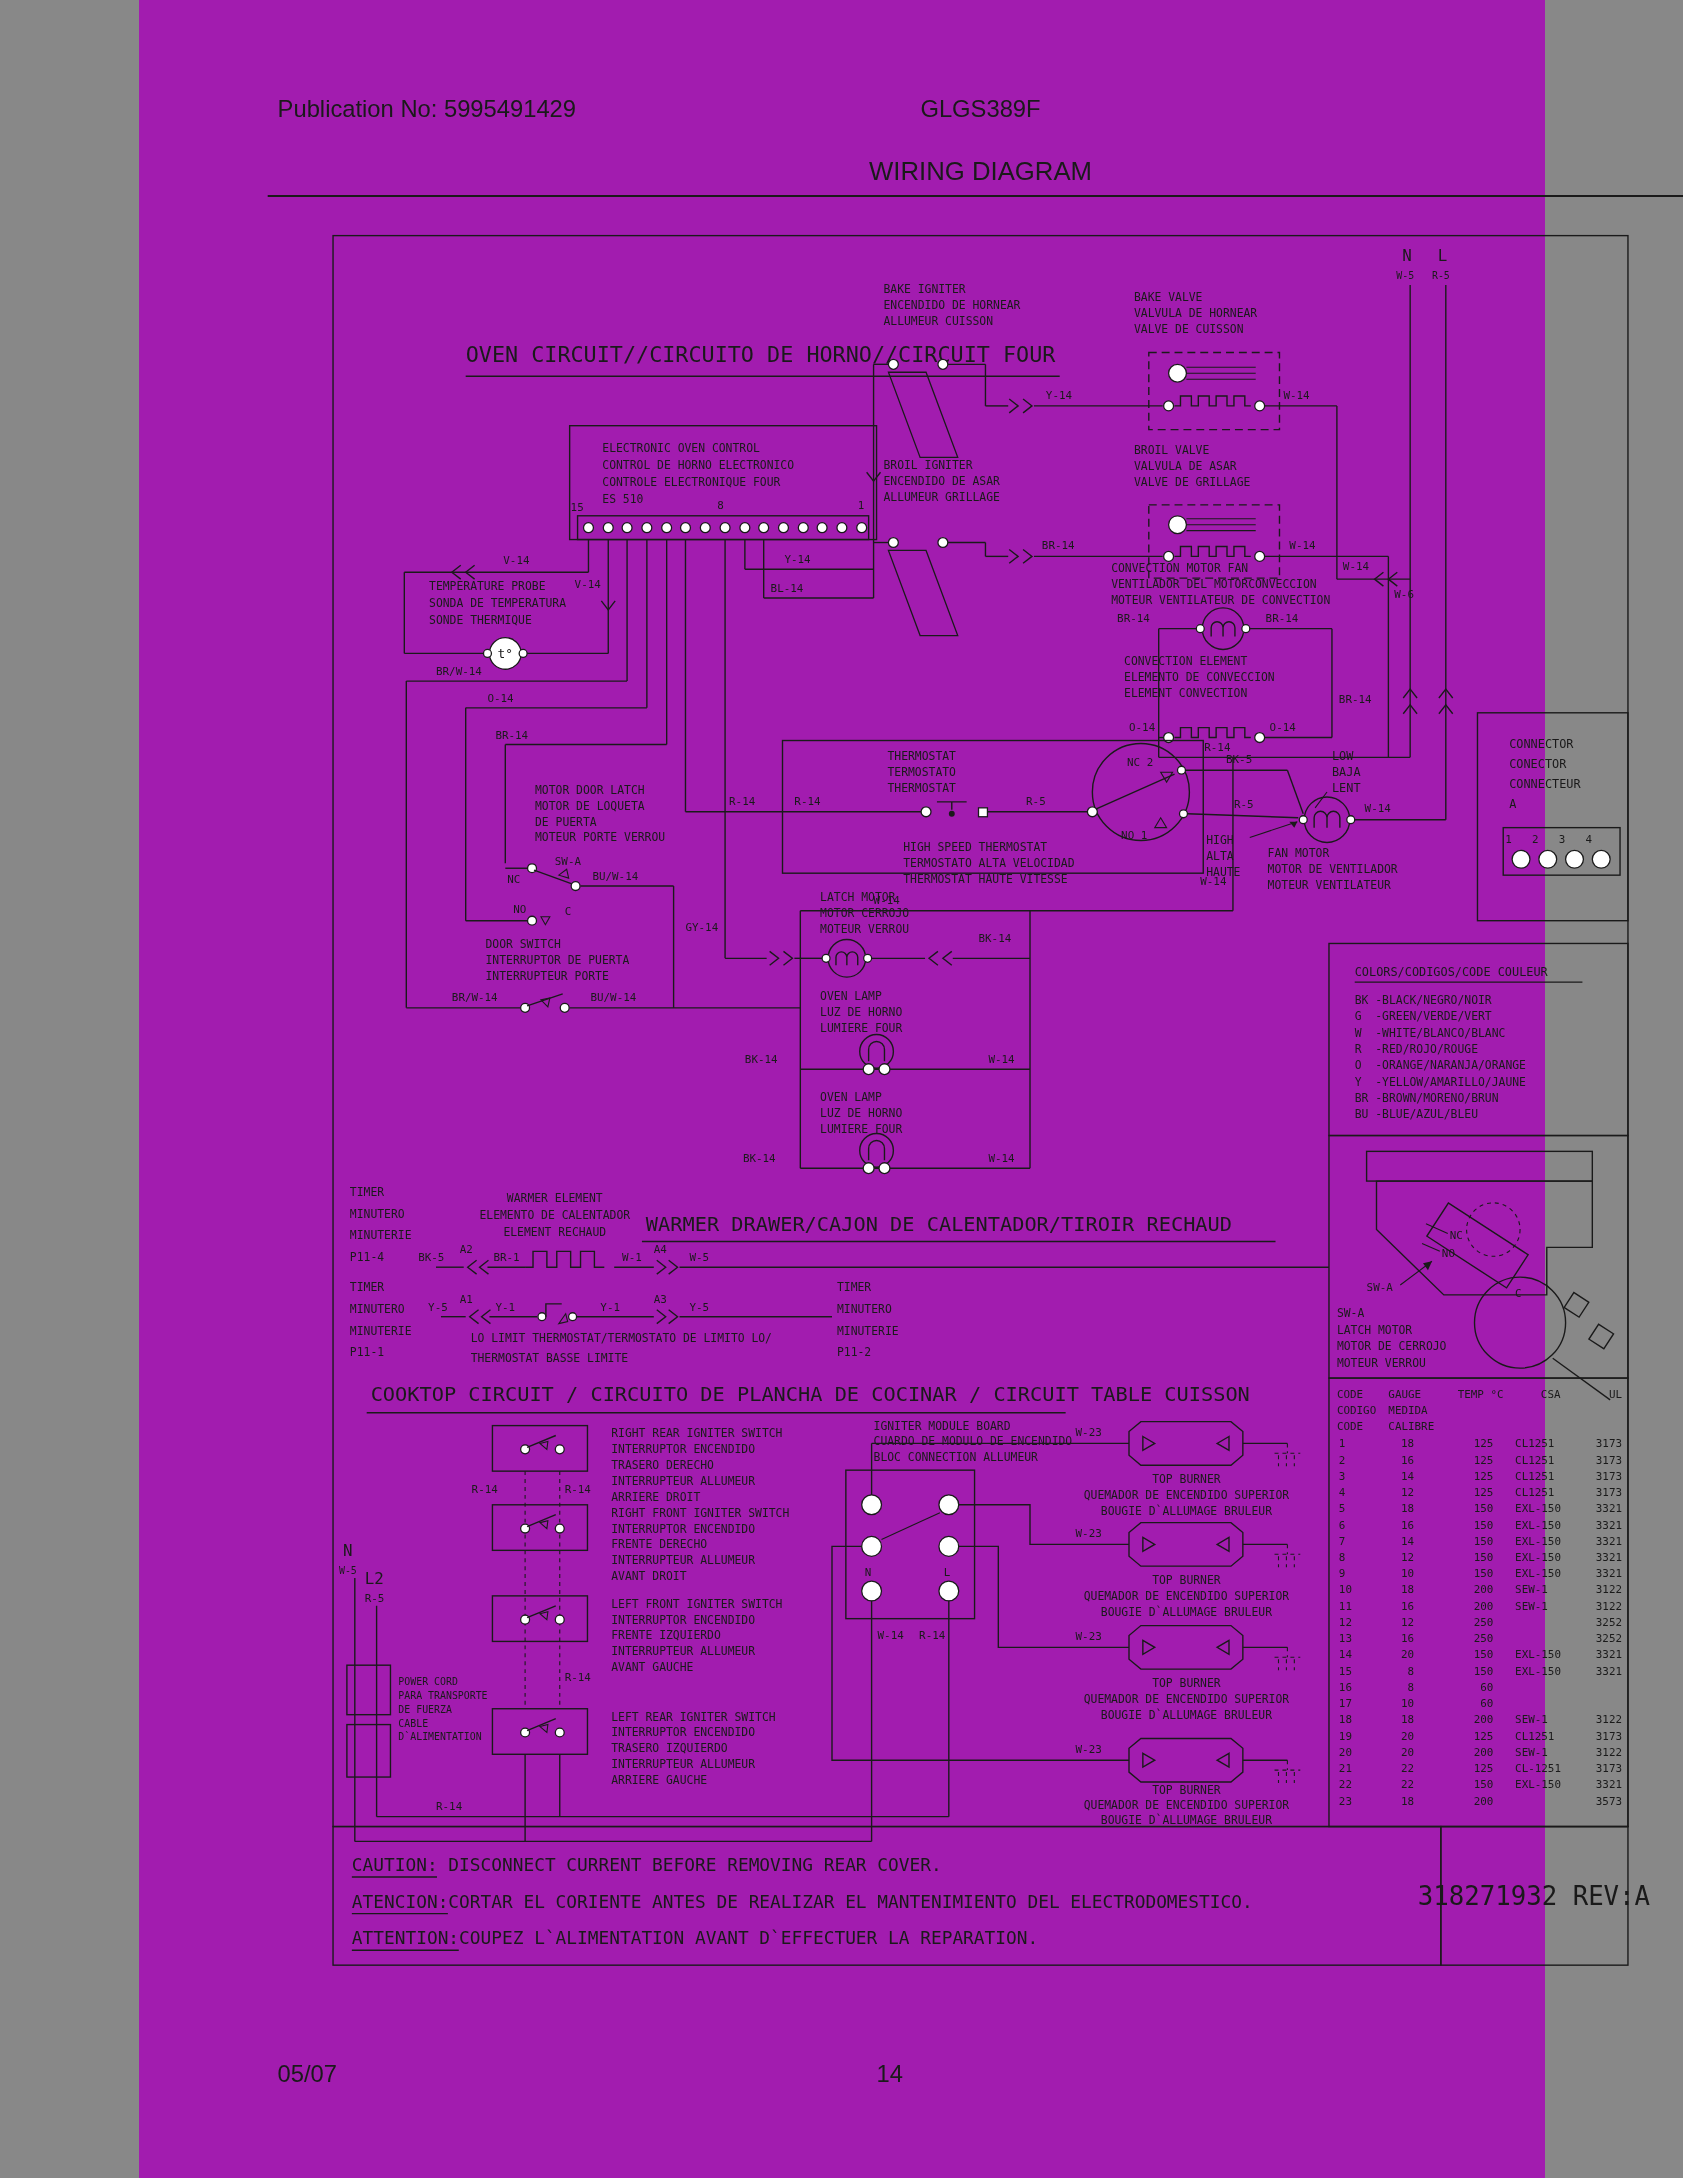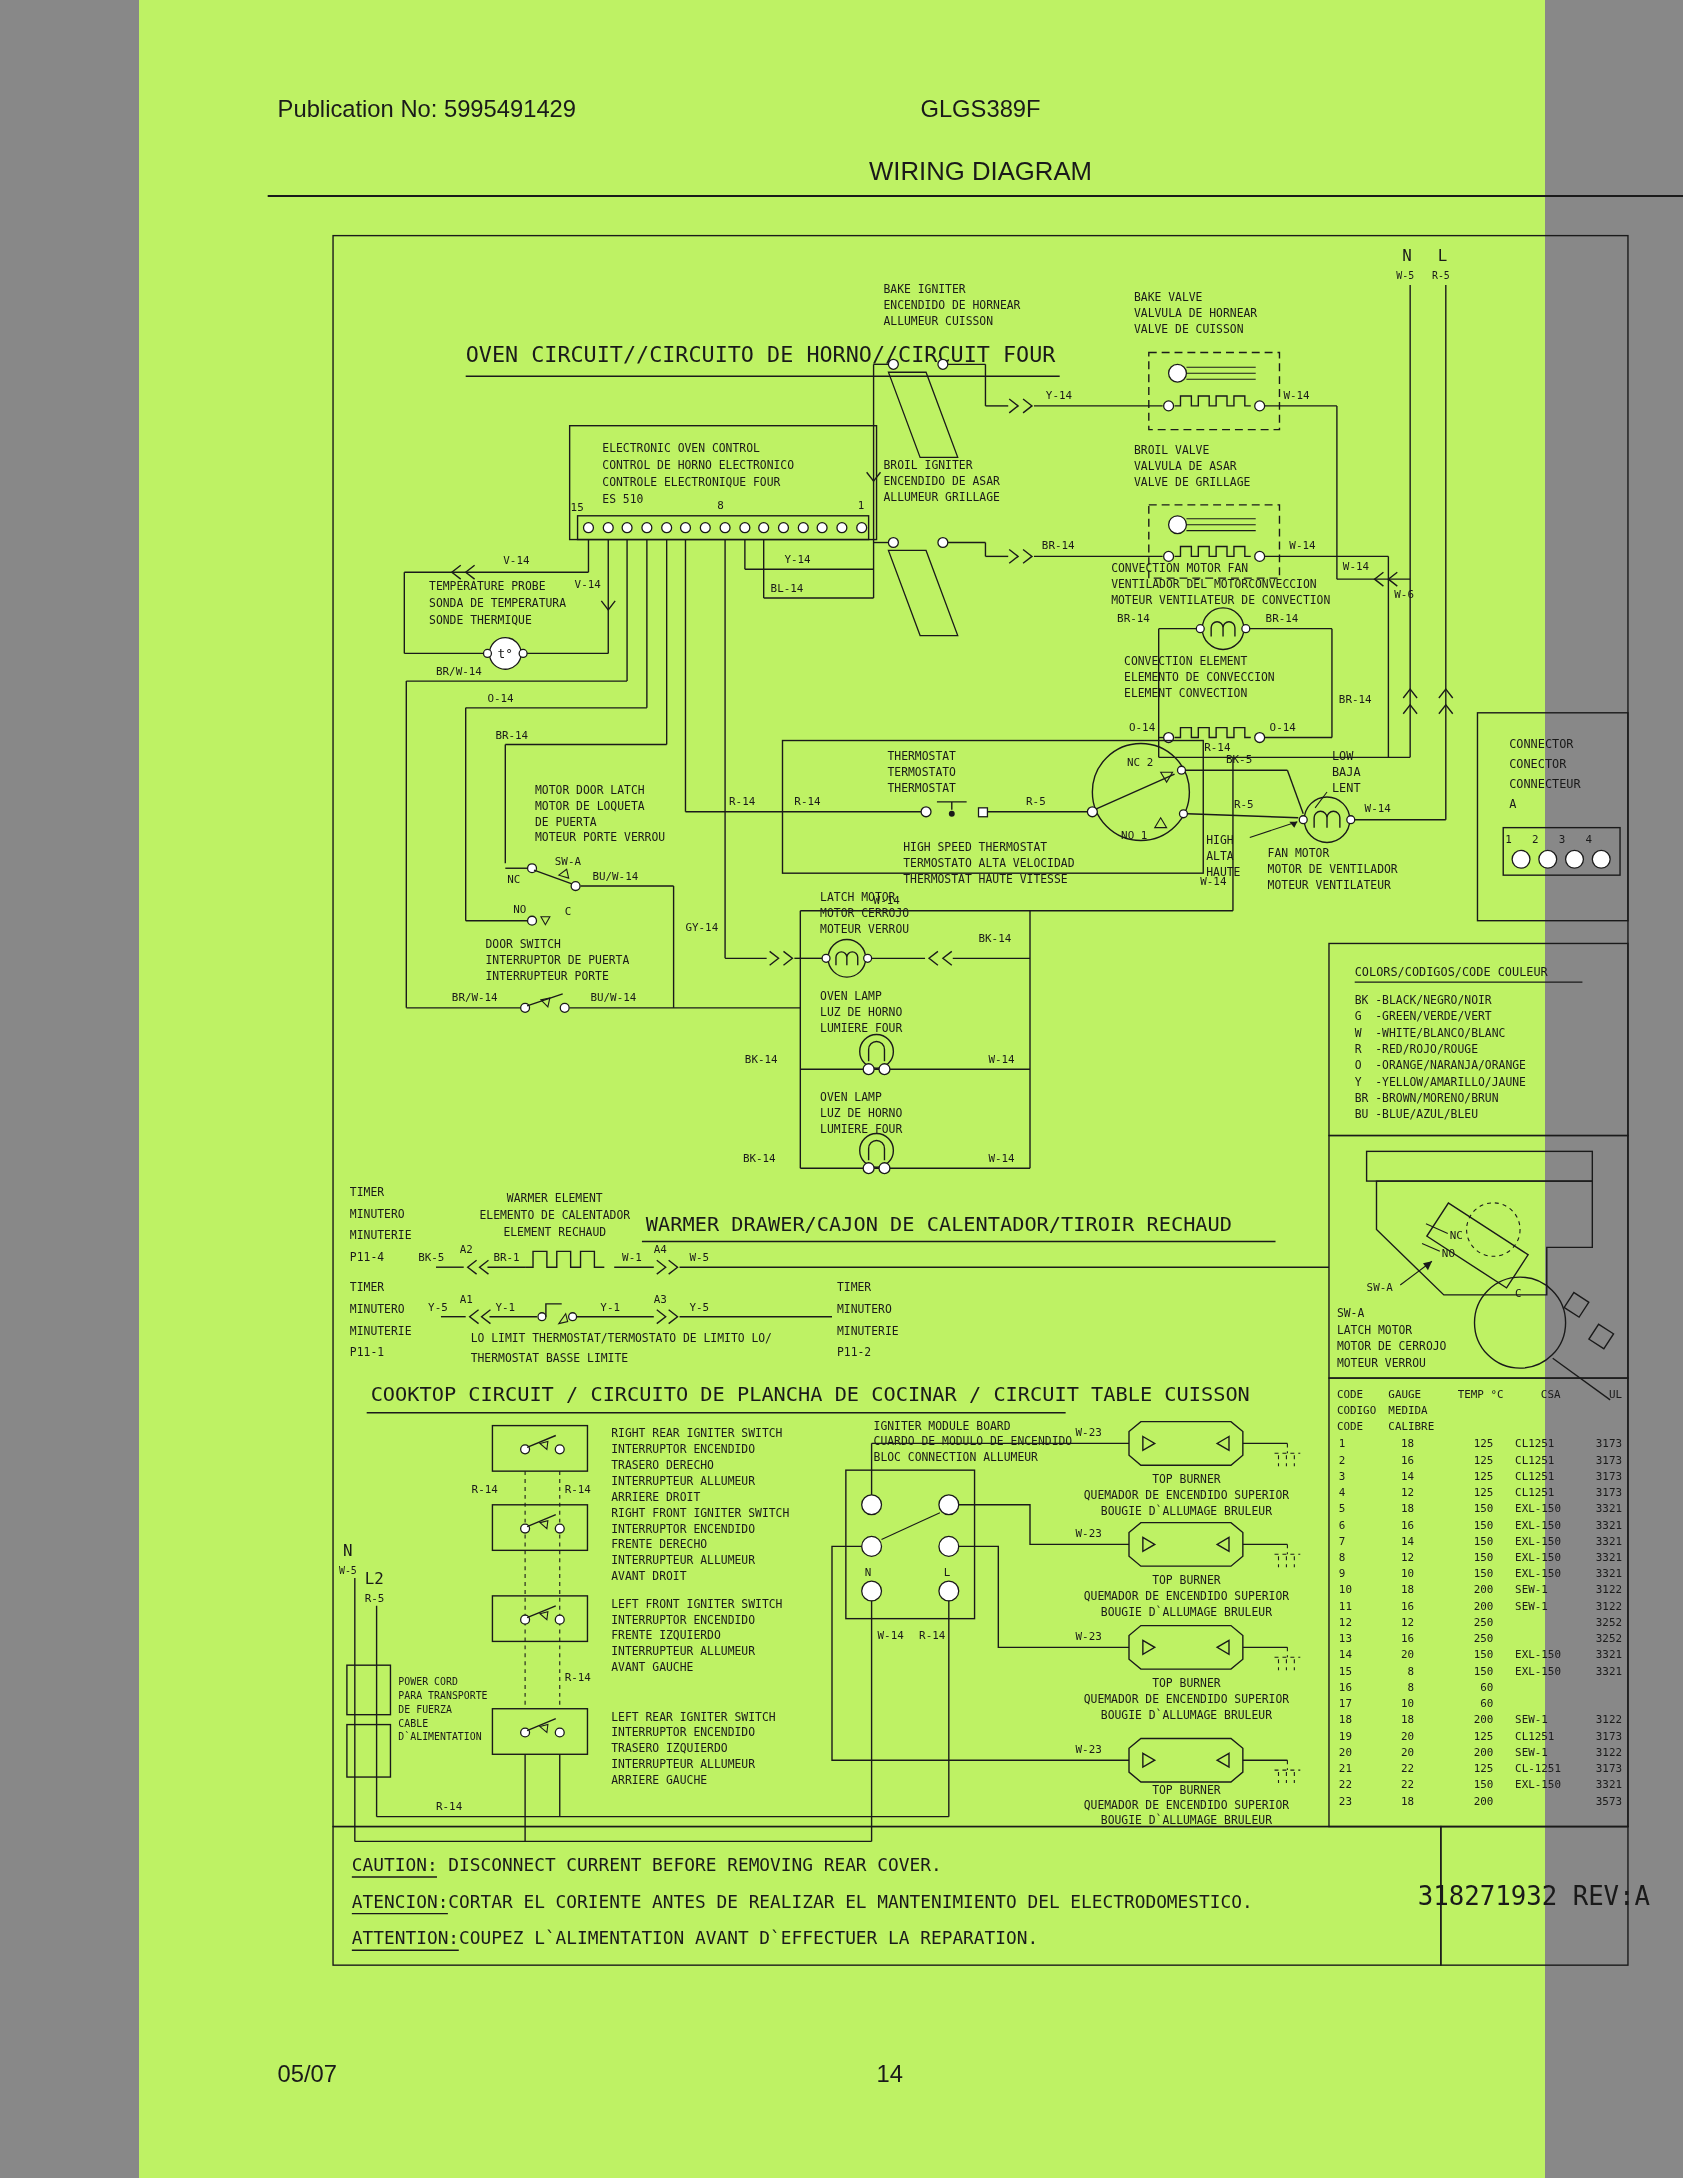--- a/index.html
+++ b/index.html
@@ -1,16 +1,16 @@
 <!DOCTYPE html>
 <html><head>
 <meta charset="utf-8">
 <style>
   html,body{margin:0;padding:0;background:#888;}
-  #page{position:relative;width:1406px;height:2178px;background:#bef264;margin:0 auto;
+  #page{position:relative;width:1406px;height:2178px;background:#a21caf;margin:0 auto;
         font-family:"Liberation Sans", sans-serif;}
   svg{position:absolute;left:0;top:0;}
   .hdr{font-family:"Liberation Sans",sans-serif;font-size:24px;fill:#1a1a1a;}
   .hdr2{font-family:"Liberation Sans",sans-serif;font-size:26px;fill:#1a1a1a;}
   .t,.t10,.t11,.t12,.t13,.t16,.t18,.t20,.t22,.t26{font-family:"DejaVu Sans Mono",monospace;fill:#1a1a1a;}
   .t{font-size:11.5px;}
   .t10{font-size:10px;}
   .t11{font-size:11px;}
   .t12{font-size:12px;}
   .t13{font-size:13px;}

